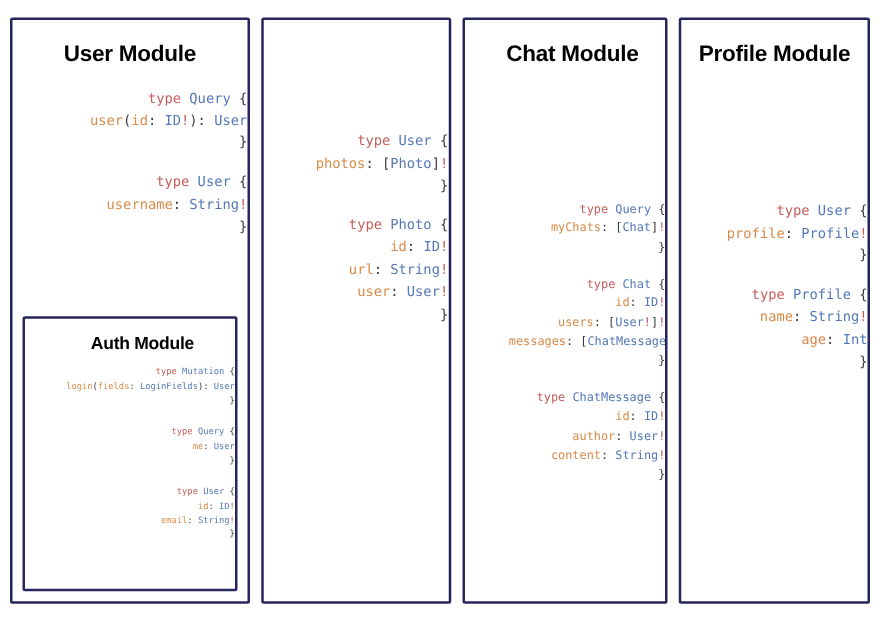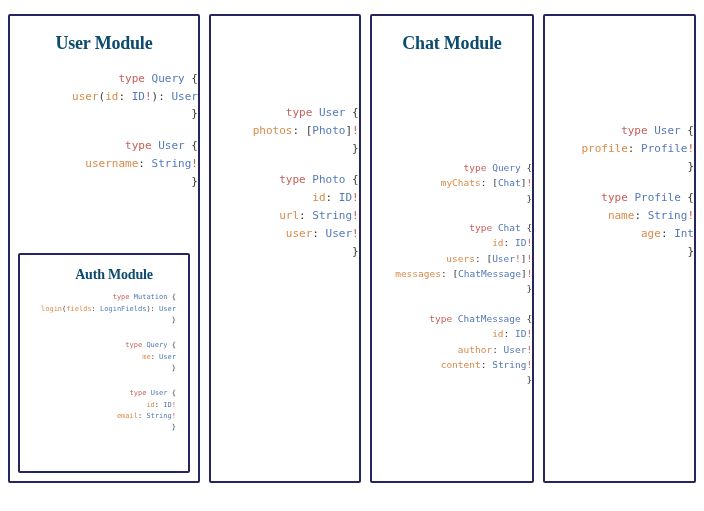--- a/index.html
+++ b/index.html
@@ -31,33 +31,32 @@
     background: #ffffff;
     border-radius: 2px;
     height: 469px;
     padding: 0;
     overflow: hidden;
     position: relative;
   }
 
   .col-user    { width: 196px; }
   .col-gallery { width: 155px; }
-  .col-chat    { width: 168px; }
+  .col-chat    { width: 168px; padding-left: 12px; }
   .col-profile { width: 156px; }
 
   .card-title {
     text-align: center;
     font-weight: bold;
-    color: #0c4a6e;
+    color: #000000;
     font-size: 18px;
     letter-spacing: -0.2px;
     margin: 0;
     padding: 18px 4px 0 4px;
     line-height: 1.1;
-    font-family: Liberation Serif, serif;
   }
 
   .card-title.sub {
     font-size: 14px;
     padding-top: 12px;
     margin-left: 20px;
   }
 
   
   .code {
@@ -81,21 +80,21 @@
   .t  { color: #5579b8; }  
   .f  { color: #d98b4a; }  
   .p  { color: #3b3b3b; }  
   .b  { color: #c4605c; }  
 
   
   .body-user    { padding: 16px 0 0 20px; }
   .body-gallery { padding: 88px 0 0 20px; }
   .body-chat    { padding: 106px 0 0 12px; }
   .body-profile { padding: 106px 0 0 20px; }
-  .body-auth    { padding: 10px 12px 0 12px; }
+  .body-auth    { padding: 10px 0 0 12px; }
 
   
   .nested {
     position: absolute;
     left: 8px;
     right: 8px;
     bottom: 8px;
     height: 220px;
     box-sizing: border-box;
     border: 2px solid #26265c;
@@ -122,16 +121,17 @@
   <div class="card col-gallery">
     <div class="code code-lg body-gallery"><div class="blk"><div><span class="k">type </span><span class="t">User</span><span class="p"> {</span></div><div><span class="p">  </span><span class="f">photos</span><span class="p">: [</span><span class="t">Photo</span><span class="p">]</span><span class="b">!</span></div><div><span class="p">}</span></div></div><div class="blk"><div><span class="k">type </span><span class="t">Photo</span><span class="p"> {</span></div><div><span class="p">  </span><span class="f">id</span><span class="p">: </span><span class="t">ID</span><span class="b">!</span></div><div><span class="p">  </span><span class="f">url</span><span class="p">: </span><span class="t">String</span><span class="b">!</span></div><div><span class="p">  </span><span class="f">user</span><span class="p">: </span><span class="t">User</span><span class="b">!</span></div><div><span class="p">}</span></div></div></div>
   </div>
 
   <div class="card col-chat">
     <div class="card-title">Chat Module</div>
     <div class="code code-md body-chat"><div class="blk"><div><span class="k">type </span><span class="t">Query</span><span class="p"> {</span></div><div><span class="p">  </span><span class="f">myChats</span><span class="p">: [</span><span class="t">Chat</span><span class="p">]</span><span class="b">!</span></div><div><span class="p">}</span></div></div><div class="blk"><div><span class="k">type </span><span class="t">Chat</span><span class="p"> {</span></div><div><span class="p">  </span><span class="f">id</span><span class="p">: </span><span class="t">ID</span><span class="b">!</span></div><div><span class="p">  </span><span class="f">users</span><span class="p">: [</span><span class="t">User</span><span class="b">!</span><span class="p">]</span><span class="b">!</span></div><div><span class="p">  </span><span class="f">messages</span><span class="p">: [</span><span class="t">ChatMessage</span><span class="p">]</span><span class="b">!</span></div><div><span class="p">}</span></div></div><div class="blk"><div><span class="k">type </span><span class="t">ChatMessage</span><span class="p"> {</span></div><div><span class="p">  </span><span class="f">id</span><span class="p">: </span><span class="t">ID</span><span class="b">!</span></div><div><span class="p">  </span><span class="f">author</span><span class="p">: </span><span class="t">User</span><span class="b">!</span></div><div><span class="p">  </span><span class="f">content</span><span class="p">: </span><span class="t">String</span><span class="b">!</span></div><div><span class="p">}</span></div></div></div>
   </div>
 
   <div class="card col-profile">
+    <div class="card-title">Profile Module</div>
     <div class="code code-lg body-profile"><div class="blk"><div><span class="k">type </span><span class="t">User</span><span class="p"> {</span></div><div><span class="p">  </span><span class="f">profile</span><span class="p">: </span><span class="t">Profile</span><span class="b">!</span></div><div><span class="p">}</span></div></div><div class="blk"><div><span class="k">type </span><span class="t">Profile</span><span class="p"> {</span></div><div><span class="p">  </span><span class="f">name</span><span class="p">: </span><span class="t">String</span><span class="b">!</span></div><div><span class="p">  </span><span class="f">age</span><span class="p">: </span><span class="t">Int</span></div><div><span class="p">}</span></div></div></div>
   </div>
 
 </div>
 
 </body></html>

